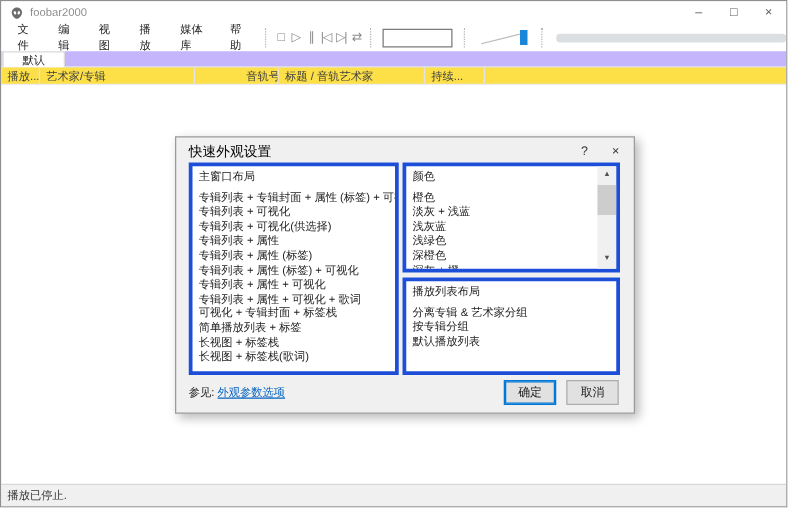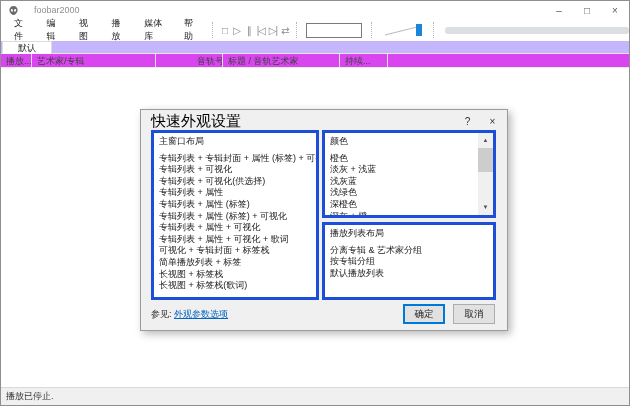--- a/index.html
+++ b/index.html
@@ -3,21 +3,21 @@
 <meta charset="utf-8">
 <style>
   * { margin:0; padding:0; box-sizing:border-box; }
   body { font-family:"Liberation Sans", sans-serif; background:#e8e8e8; }
   .window { position:relative; width:630px; height:406px; background:#ffffff;
             border:1px solid #8f8f8f; overflow:hidden; font-size:9px; color:#222; }
 
   
   .titlebar { position:absolute; left:0; top:0; right:0; height:18px; background:#fff;
               display:flex; align-items:center; padding-left:7px; }
-  .titlebar .app-title { color:#8f8f8f; margin-left:15px; font-size:9px; }
+  .titlebar .app-title { color:#8f8f8f; margin-left:5px; font-size:9px; }
   .win-controls { position:absolute; right:0; top:0; height:18px; display:flex; }
   .win-btn { width:28px; height:18px; display:flex; align-items:center; justify-content:center;
              color:#5c5c5c; font-size:10px; cursor:default; }
 
   
   .menubar { position:absolute; left:0; top:18px; right:0; height:22px; background:#fff;
              display:flex; align-items:center; padding-left:4px; }
   .menu-item { padding:3px 9px; color:#1e1e1e;font-family:Liberation Mono, monospace; }
   .tb-sep { width:1px; height:16px; border-left:1px dotted #b5b5b5; margin:0 5px; }
   .tb-btn { width:15px; height:16px; display:flex; align-items:center; justify-content:center;
@@ -27,37 +27,37 @@
   .volume { margin:0 6px; display:block; }
   .seekbar { width:228px; height:7px; background:#dcdfe2; border-radius:3px; margin-left:6px; }
 
   
   .tabrow { position:absolute; left:0; top:40px; right:0; height:13px; background:#c4b5fd;
             border-bottom:1px solid #e6e6e6; }
   .tab { position:absolute; left:1px; top:0; height:13px; padding:0 15px; background:#fff;
          border:1px solid #dcdcdc; border-bottom:none; display:flex; align-items:center; color:#1e1e1e; }
 
   
-  .headerrow { position:absolute; left:0; top:53px; right:0; height:14px; background:#d946ef;
+  .headerrow { position:absolute; left:0; top:53px; right:0; height:14px; background:#fde047;
                border-bottom:1px solid #ececec; display:flex; color:#3f3f3f; }
   .col { height:14px; display:flex; align-items:center; padding-left:5px;
          border-right:1px solid #e3e3e3; overflow:hidden; white-space:nowrap; }
   .col.c0{width:31px;} .col.c1{width:124px;} .col.c2{width:31px;margin-left:36px;}
   .col.c3{width:117px;} .col.c4{width:48px;} .col.c5{flex:1; border-right:none;}
 
   
   .playlist-area { position:absolute; left:0; top:67px; right:0; bottom:18px; background:#fff; }
   .statusbar { position:absolute; left:0; bottom:0; right:0; height:18px; background:#f0f0f0;
                border-top:1px solid #d9d9d9; display:flex; align-items:center; padding-left:5px; color:#333; }
 
   
   .dialog { position:absolute; left:139px; top:108px; width:368px; height:222px; background:#f0f0f0;
             border:1px solid #9b9b9b; box-shadow:3px 3px 8px rgba(0,0,0,.28); }
   .dlg-titlebar { position:absolute; left:0; top:0; right:0; height:22px; display:flex; align-items:center;
-                  padding-left:10px; color:#000; font-size:15px; }
+                  padding-left:10px; color:#000; font-size:11px; }
   .dlg-btns { position:absolute; right:2px; top:0; height:22px; display:flex; }
   .dlg-btn { width:25px; height:22px; display:flex; align-items:center; justify-content:center;
              color:#333; font-size:10px; }
   .listbox { position:absolute; background:#fff; border:3px solid #1d4ed8; overflow:hidden;
              padding:3px 0 0 5px; line-height:11.6px; color:#1c1c1c; }
   .lb-main { left:10px; top:20px; width:168px; height:170px; }
   .lb-colors { left:181px; top:20px; width:174px; height:88px; padding-right:32px; }
   .lb-pl { left:181px; top:112px; width:174px; height:78px; }
   .lb-header { margin-bottom:5px; }
   .lb-item { white-space:nowrap; }

